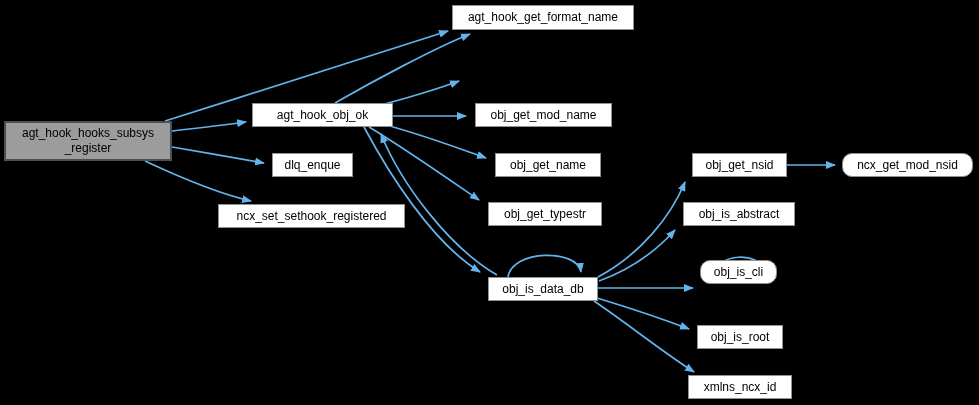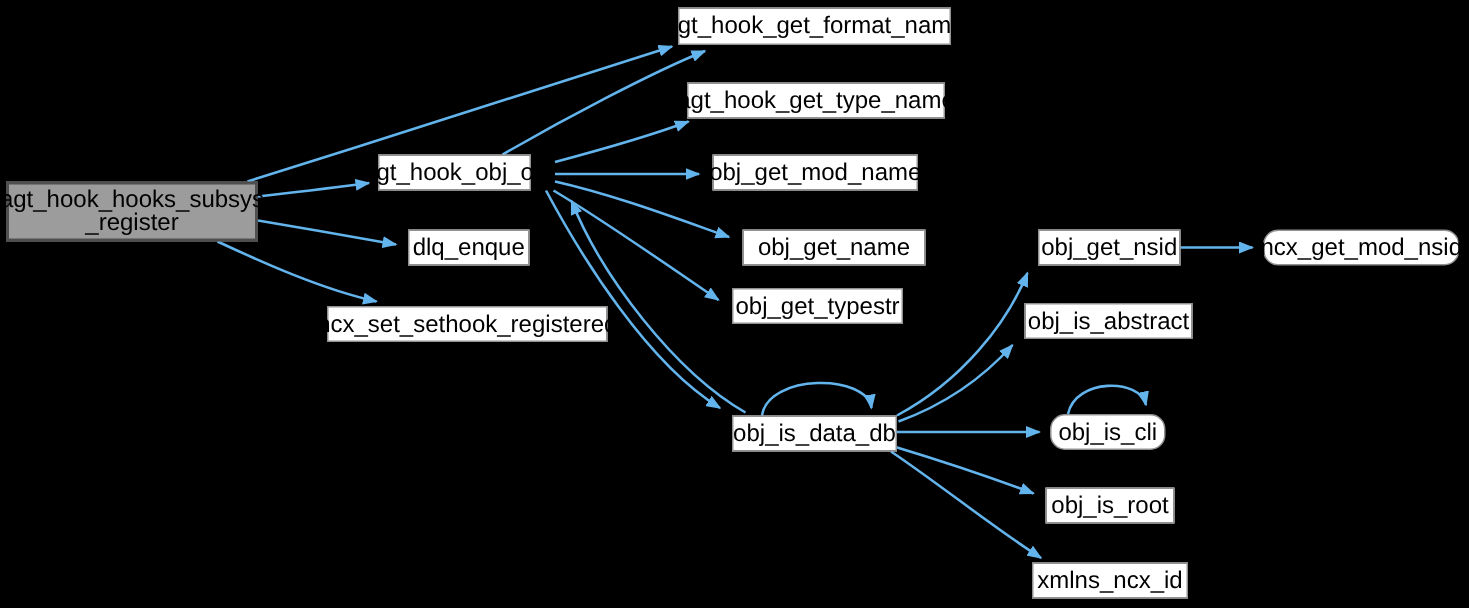--- a/index.html
+++ b/index.html
@@ -15,21 +15,21 @@
     position:absolute;
     z-index:2;
     box-sizing:border-box;
     background:var(--node-fill,#fff);
     border:1px solid var(--node-border,#919191);
     color:var(--text-color,#000);
     display:flex;
     flex-direction:column;
     justify-content:center;
     align-items:center;
-    font-size:16px;
+    font-size:12px;
     line-height:15px;
     white-space:nowrap;
     cursor:pointer;
   }
   .node.highlight{
     background:var(--highlight-fill,#9c9c9c);
     border:2px solid var(--highlight-border,#4f4f4f);
   }
   .node .line{pointer-events:none;}
 </style>
@@ -60,57 +60,54 @@
       <path d="M598,288 C631,288 664,288 693,288" class="edge" marker-end="url(#arrowhead)"></path>
       <path d="M597,298 C630,308 660,318 689,329" class="edge" marker-end="url(#arrowhead)"></path>
       <path d="M594,301 C628,324 660,350 694,372" class="edge" marker-end="url(#arrowhead)"></path>
       <path d="M712,276 C717,252 760,252 764,270" class="edge" marker-end="url(#arrowhead)"></path>
       <path d="M787,165 C803,165 819,165 835,165" class="edge" marker-end="url(#arrowhead)"></path>
     </svg>
 <div class="node highlight" style="left: 4px; top: 121px; width: 168px; height: 40px;">
       <div class="line">agt_hook_hooks_subsys</div>
       <div class="line">_register</div>
     </div>
-    <div class="node" style="left: 252px; top: 103px; width: 102px; height: 24px;">
+    <div class="node" style="left: 252px; top: 103px; width: 141px; height: 24px;">
       <div class="line">agt_hook_obj_ok</div>
     </div>
     <div class="node" style="left: 272px; top: 153px; width: 81px; height: 24px; align-items: center;">
       <div class="line">dlq_enque</div>
     </div>
     <div class="node" style="left: 218px; top: 204px; width: 187px; height: 24px;">
       <div class="line">ncx_set_sethook_registered</div>
     </div>
     <div class="node" style="left: 452px; top: 5px; width: 182px; height: 25px;">
       <div class="line">agt_hook_get_format_name</div>
     </div>
-    <div class="node" style="left: 458px; top: 55px; width: 172px; height: 24px;">
-      <div class="line">agt_hook_get_type_name</div>
-    </div>
     <div class="node" style="left: 475px; top: 103px; width: 137px; height: 24px;">
       <div class="line">obj_get_mod_name</div>
     </div>
-    <div class="node" style="left: 495px; top: 153px; width: 122px; height: 24px;">
+    <div class="node" style="left: 495px; top: 153px; width: 106px; height: 24px;">
       <div class="line">obj_get_name</div>
     </div>
-    <div class="node" style="left: 488px; top: 192px; width: 114px; height: 24px;">
+    <div class="node" style="left: 488px; top: 202px; width: 114px; height: 24px;">
       <div class="line">obj_get_typestr</div>
     </div>
     <div class="node" style="left: 488px; top: 277px; width: 110px; height: 24px;">
       <div class="line">obj_is_data_db</div>
     </div>
     <div class="node" style="left: 692px; top: 153px; width: 95px; height: 24px; align-items: center;">
       <div class="line">obj_get_nsid</div>
     </div>
     <div class="node" style="left: 842px; top: 153px; width: 131px; height: 24px; border-radius: 10px;">
       <div class="line">ncx_get_mod_nsid</div>
     </div>
     <div class="node" style="left: 683px; top: 202px; width: 112px; height: 24px; text-align: right;">
       <div class="line">obj_is_abstract</div>
     </div>
-    <div class="node" style="left: 700px; top: 276px; width: 77px; height: 24px; border-radius: 10px;">
+    <div class="node" style="left: 700px; top: 260px; width: 77px; height: 24px; border-radius: 10px;">
       <div class="line">obj_is_cli</div>
     </div>
     <div class="node" style="left: 697px; top: 325px; width: 86px; height: 24px; text-align: center;">
       <div class="line">obj_is_root</div>
     </div>
     <div class="node" style="left: 688px; top: 375px; width: 104px; height: 24px; justify-content: center;">
       <div class="line">xmlns_ncx_id</div>
     </div>
   </div>
 

